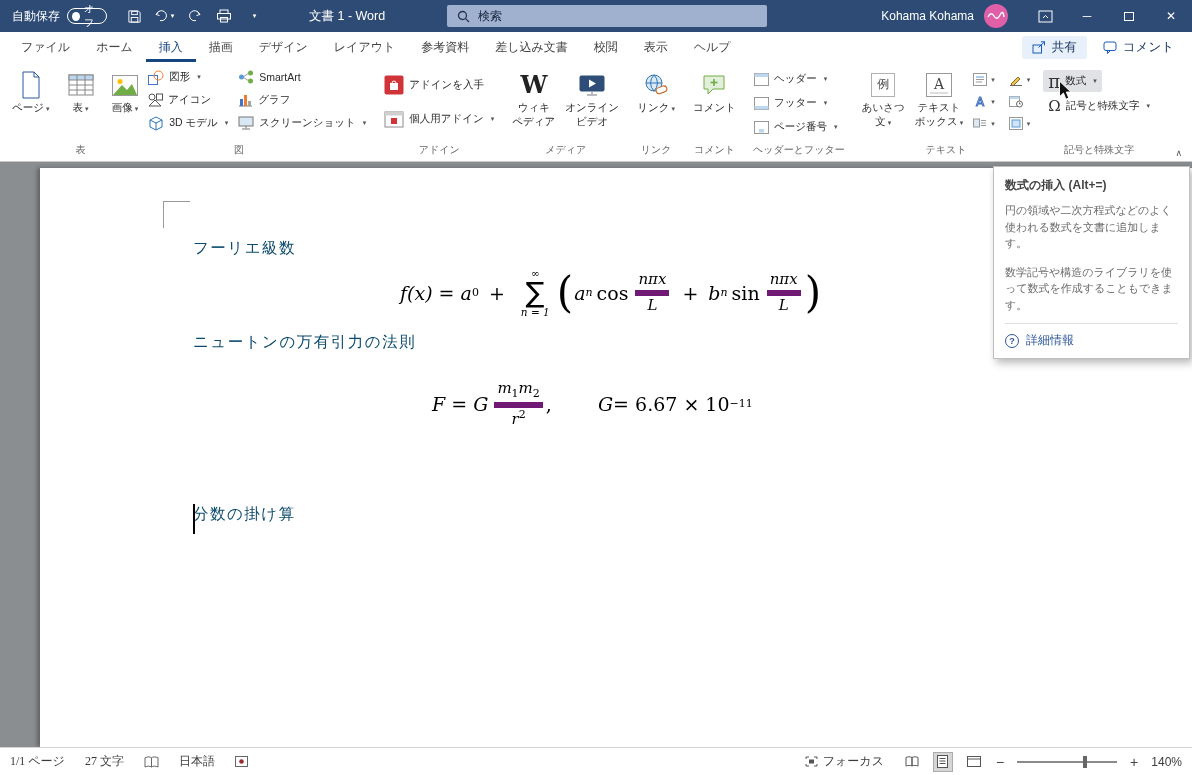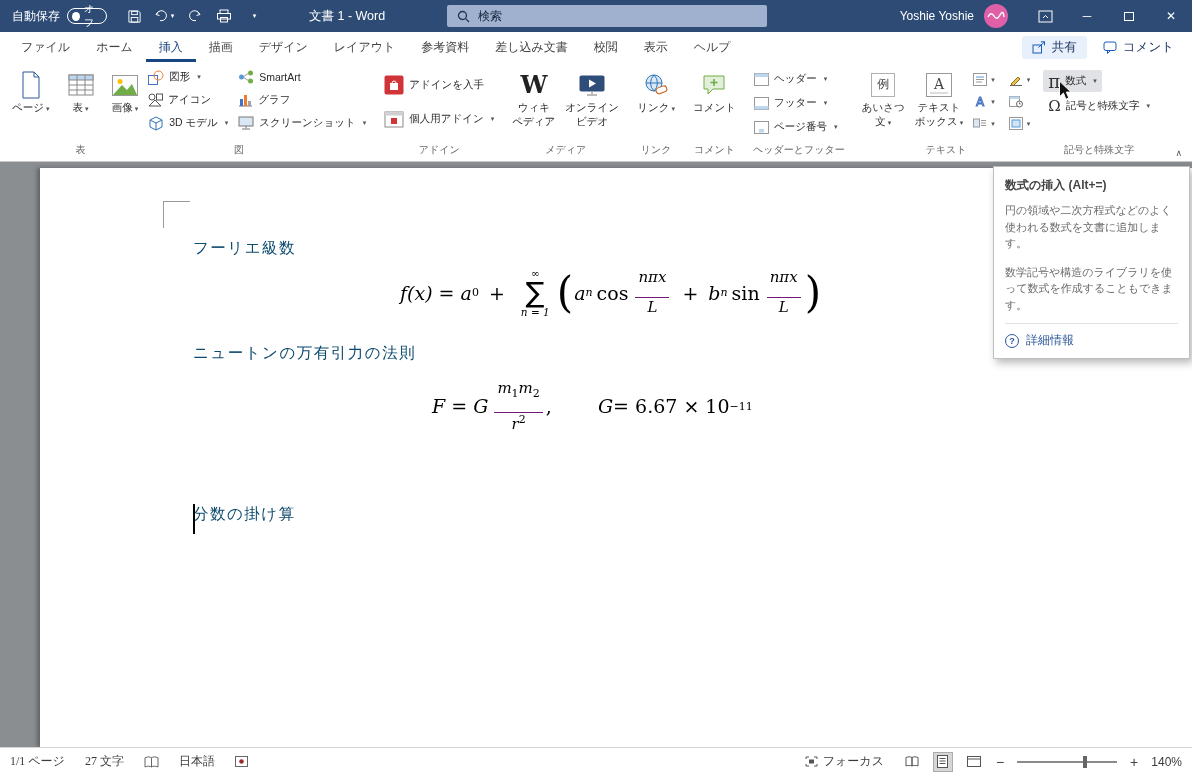--- a/index.html
+++ b/index.html
@@ -66,21 +66,21 @@
   
   .docarea { position:absolute; top:162px; left:0; width:1192px; height:585px; background:#8b8e91; }
   .page { position:absolute; left:40px; top:6px; width:1152px; height:579px; background:#fff; box-shadow:-3px 0 4px rgba(0,0,0,.3); }
   .cropmark { position:absolute; left:123px; top:33px; width:27px; height:27px; border-left:1px solid #9a9a9a; border-top:1px solid #9a9a9a; }
   .dochead { position:absolute; left:153px; font-family:"DejaVu Serif","Liberation Serif",serif; font-size:15.5px; color:#0c4a6e; letter-spacing:1.5px; white-space:nowrap; }
   .math { font-family:"DejaVu Serif","Liberation Serif",serif; font-style:italic; font-size:19px; color:#000; display:flex; align-items:center; white-space:nowrap; }
   .math .rm { font-style:normal; }
   .math sub { font-size:11px; }
   .math sup { font-size:11px; font-style:normal; }
   .frac { display:inline-flex; flex-direction:column; align-items:center; font-size:15px; line-height:1.15; margin:0 3px; }
-  .frac .num { border-bottom:1px solid #701a75; padding:0 3px 11px; }
+  .frac .num { border-bottom:6px solid #701a75; padding:0 3px 1px; }
   .frac .den { padding-top:1px; }
   .bigsum { display:inline-flex; flex-direction:column; align-items:center; line-height:1; margin:0 6px; font-size:10.5px; }
   .bigsum .sym { font-family:"DejaVu Sans",sans-serif; font-size:28px; font-style:normal; line-height:1; }
   .bigp { font-size:42px; font-weight:normal; font-style:normal; line-height:0.9; margin:0 1px; }
   .sp { width:10px; display:inline-block; }
   .wide-sp { width:46px; display:inline-block; }
   .eqpos1 { position:absolute; left:360px; top:100px; }
   .eqpos2 { position:absolute; left:392px; top:212px; }
   .caret { position:absolute; left:153px; top:336px; width:1.5px; height:30px; background:#000; animation:blink 1.1s steps(1) infinite; }
   @keyframes blink { 50% { opacity:0; } }
@@ -144,21 +144,21 @@
     </div>
     <span class="doc-title">文書 1 - Word</span>
     <div class="search">
       <svg width="13" height="13" viewBox="0 0 13 13">
           <circle cx="5.5" cy="5.5" r="4" fill="none" stroke="#26344c" stroke-width="1.3"></circle>
           <line x1="8.6" y1="8.6" x2="12" y2="12" stroke="#26344c" stroke-width="1.3"></line>
         </svg>
       <span>検索</span>
     </div>
     <div class="tb-right">
-      <span class="user">Yoshie Yoshie</span>
+      <span class="user">Kohama Kohama</span>
       <span class="avatar">
         <svg width="18" height="12" viewBox="0 0 18 12">
             <path d="M1 7 q3 -6 6 -1 t6 -1 t4 2" fill="none" stroke="#fff" stroke-width="1.4"></path>
           </svg>
       </span>
       <span class="winbtn">
         <svg width="15" height="13" viewBox="0 0 15 13">
             <rect x="1" y="1" width="13" height="11" fill="none" stroke="#fff"></rect>
             <path d="M5 8 L7.5 5.5 L10 8" fill="none" stroke="#fff"></path>
           </svg>
@@ -549,21 +549,21 @@
             <sub>n</sub>
           <span class="rm" style="margin:0 4px;">sin</span>
           <span class="frac">
             <span class="num">nπx</span>
             <span class="den">L</span>
           </span>
           <span class="bigp">)</span>
         </div>
       </div>
 
-      <div class="dochead" style="top:175px;">ニュートンの万有引力の法則</div>
+      <div class="dochead" style="top:164px;">ニュートンの万有引力の法則</div>
 
       <div class="eqpos2">
         <div class="math">
           <span>F = G</span>
           <span class="frac" style="margin-left:6px;">
             <span class="num"><span>m</span><sub class="rm">1</sub><span>m</span><sub class="rm">2</sub></span>
             <span class="den"><span>r</span><sup>2</sup></span>
           </span>
           <span class="rm">,</span>
           <span class="wide-sp"></span>

